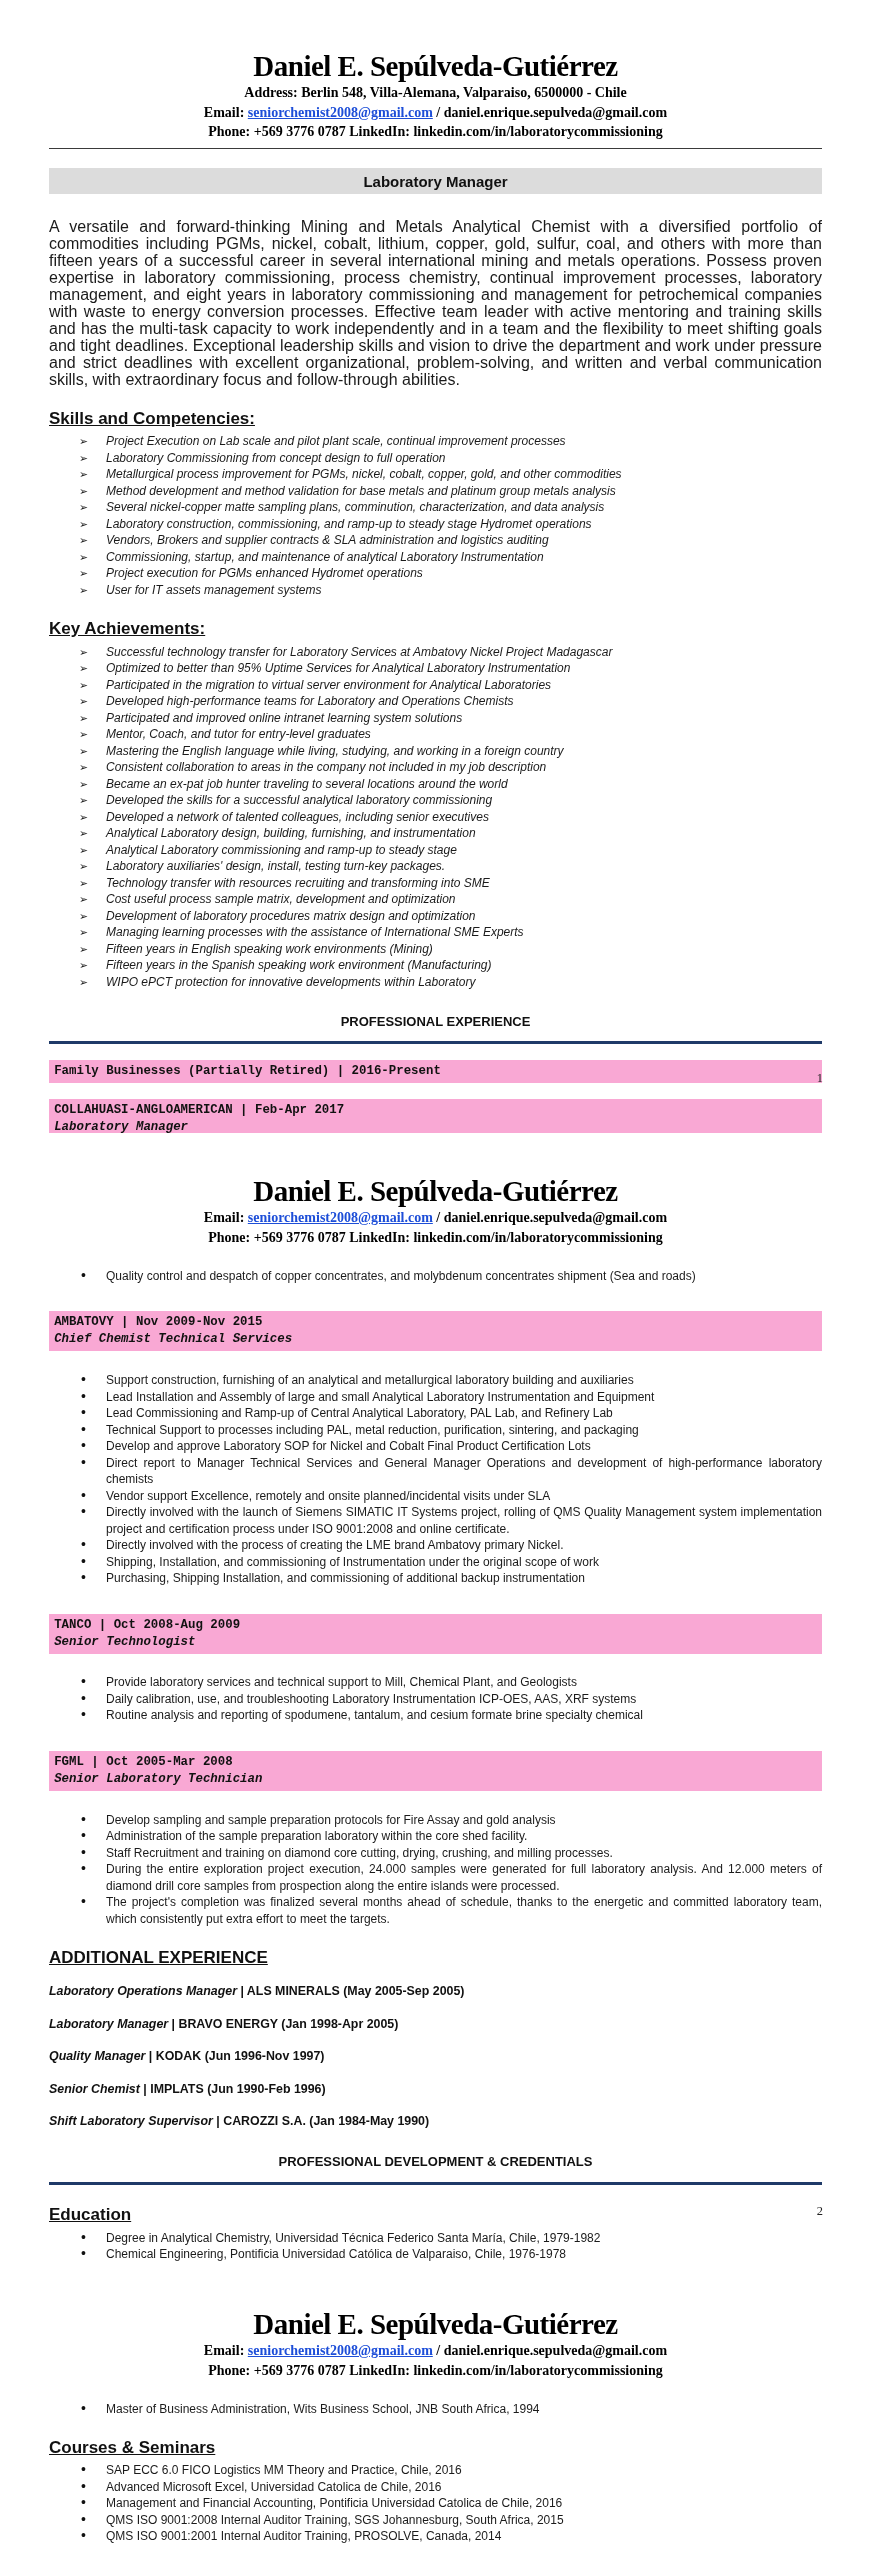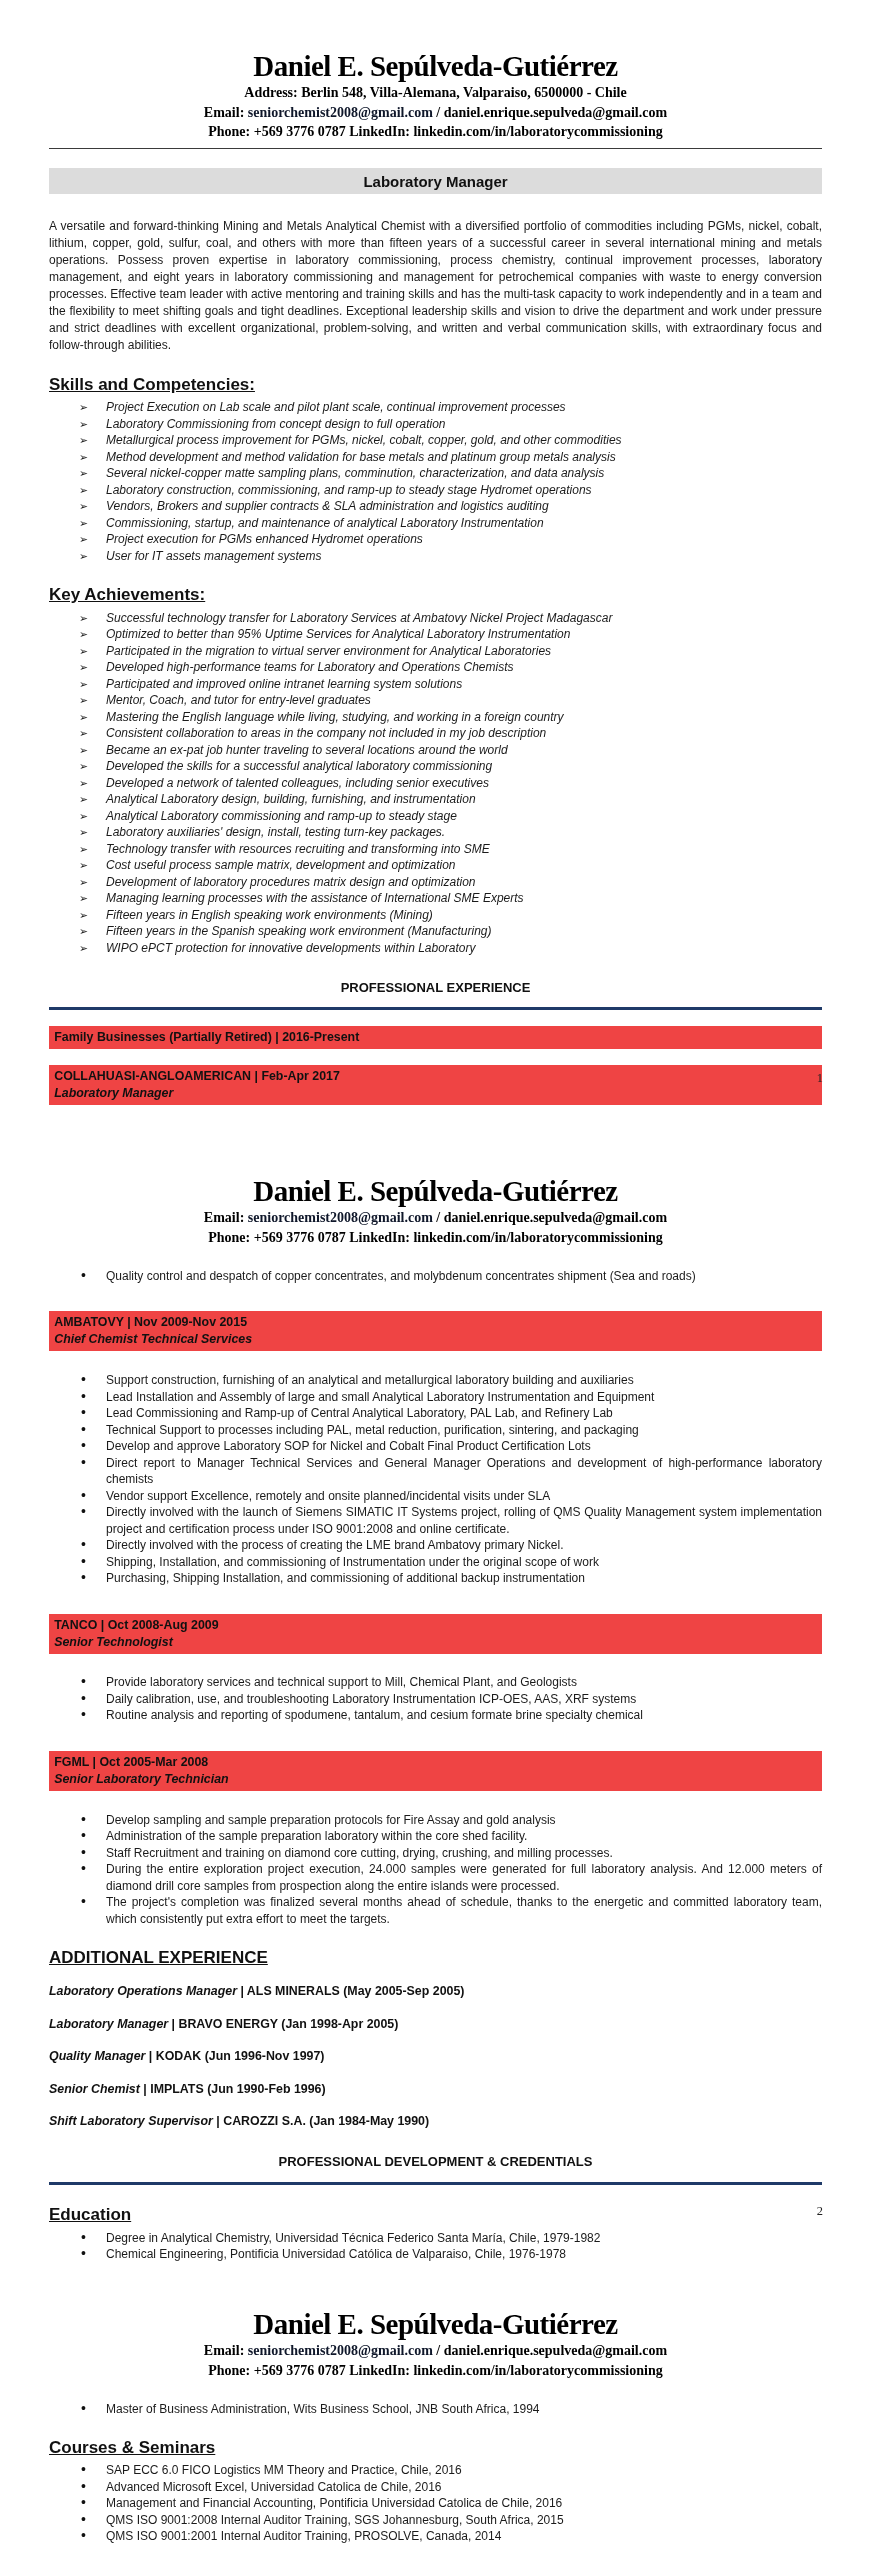--- a/index.html
+++ b/index.html
@@ -3,33 +3,33 @@
 <meta charset="utf-8">
 <style>
   html,body { margin:0; padding:0; background:#ffffff; }
   body { width:876px; font-family:"Liberation Sans", sans-serif; color:#1b1b1b; }
   .page { position:relative; width:868px; height:1133px; overflow:hidden; box-sizing:border-box; padding:0 46px 0 49px; background:#fff; }
   .doc-header { text-align:center; font-family:"Liberation Serif", serif; font-weight:bold; }
   .pg1 .doc-header { padding-top:49px; }
   .pgn .doc-header { padding-top:41px; }
   .doc-name { font-size:29px; line-height:34px; letter-spacing:-0.5px; color:#000; }
   .contact-line { font-size:14px; line-height:19.6px; color:#000; }
-  .email-link { color:#0f172a; }
+  .email-link { color:#1d4ed8; text-decoration:underline; }
   .header-rule { border:none; border-top:1.5px solid #3a3a3a; margin:6.2px 0 0 0; }
   .title-bar { background:#dcdcdc; text-align:center; font-weight:bold; font-size:15px; color:#111; padding:4.6px 0; margin-top:19px; }
-  .summary { text-align:justify; font-size:12px; line-height:17px; margin-top:24px; }
+  .summary { text-align:justify; font-size:16px; line-height:17px; margin-top:24px; }
   .h-side { font-size:17px; font-weight:bold; text-decoration:underline; margin:20.6px 0 4.6px 0; color:#111; }
   ul { list-style:none; margin:0; padding:0; }
   ul.arrow li { position:relative; padding-left:57px; font-style:italic; font-size:12px; line-height:16.5px; }
   ul.arrow li::before { content:"\27A2"; position:absolute; left:30px; top:0; font-style:normal; font-size:10.8px; color:#222; }
   ul.round li { position:relative; padding-left:57px; font-size:12px; line-height:16.5px; text-align:justify; }
   ul.round li::before { content:"\2022"; position:absolute; left:32px; top:-1px; font-size:14px; color:#111; }
   .h-center { text-align:center; font-weight:bold; font-size:13px; margin-top:24px; color:#111; }
   .navy-rule { border:none; border-top:3.6px solid #1f3a68; margin:12.4px 0 0 0; }
-  .entry-bar { background:#ef4444; padding:3.1px 5.2px; margin-top:15.5px; }
+  .entry-bar { background:#f9a8d4; padding:3.1px 5.2px; margin-top:15.5px;font-family:Liberation Mono, monospace; }
   .entry-company { font-weight:bold; font-size:12.4px; line-height:17px; color:#111; }
   .entry-role { font-weight:bold; font-style:italic; font-size:12.4px; line-height:17px; color:#111; }
   .after-bar { margin-top:20.6px; }
   .tight-top { margin-top:27px; }
   .addl-entry { font-size:12.4px; line-height:17px; margin-top:15.5px; font-weight:bold; color:#111; }
   .addl-role { font-style:italic; }
   .page-number { position:absolute; right:45px; bottom:47px; font-family:"Liberation Serif", serif; font-size:12.4px; color:#222; }
 </style>
 </head>
 <body>

